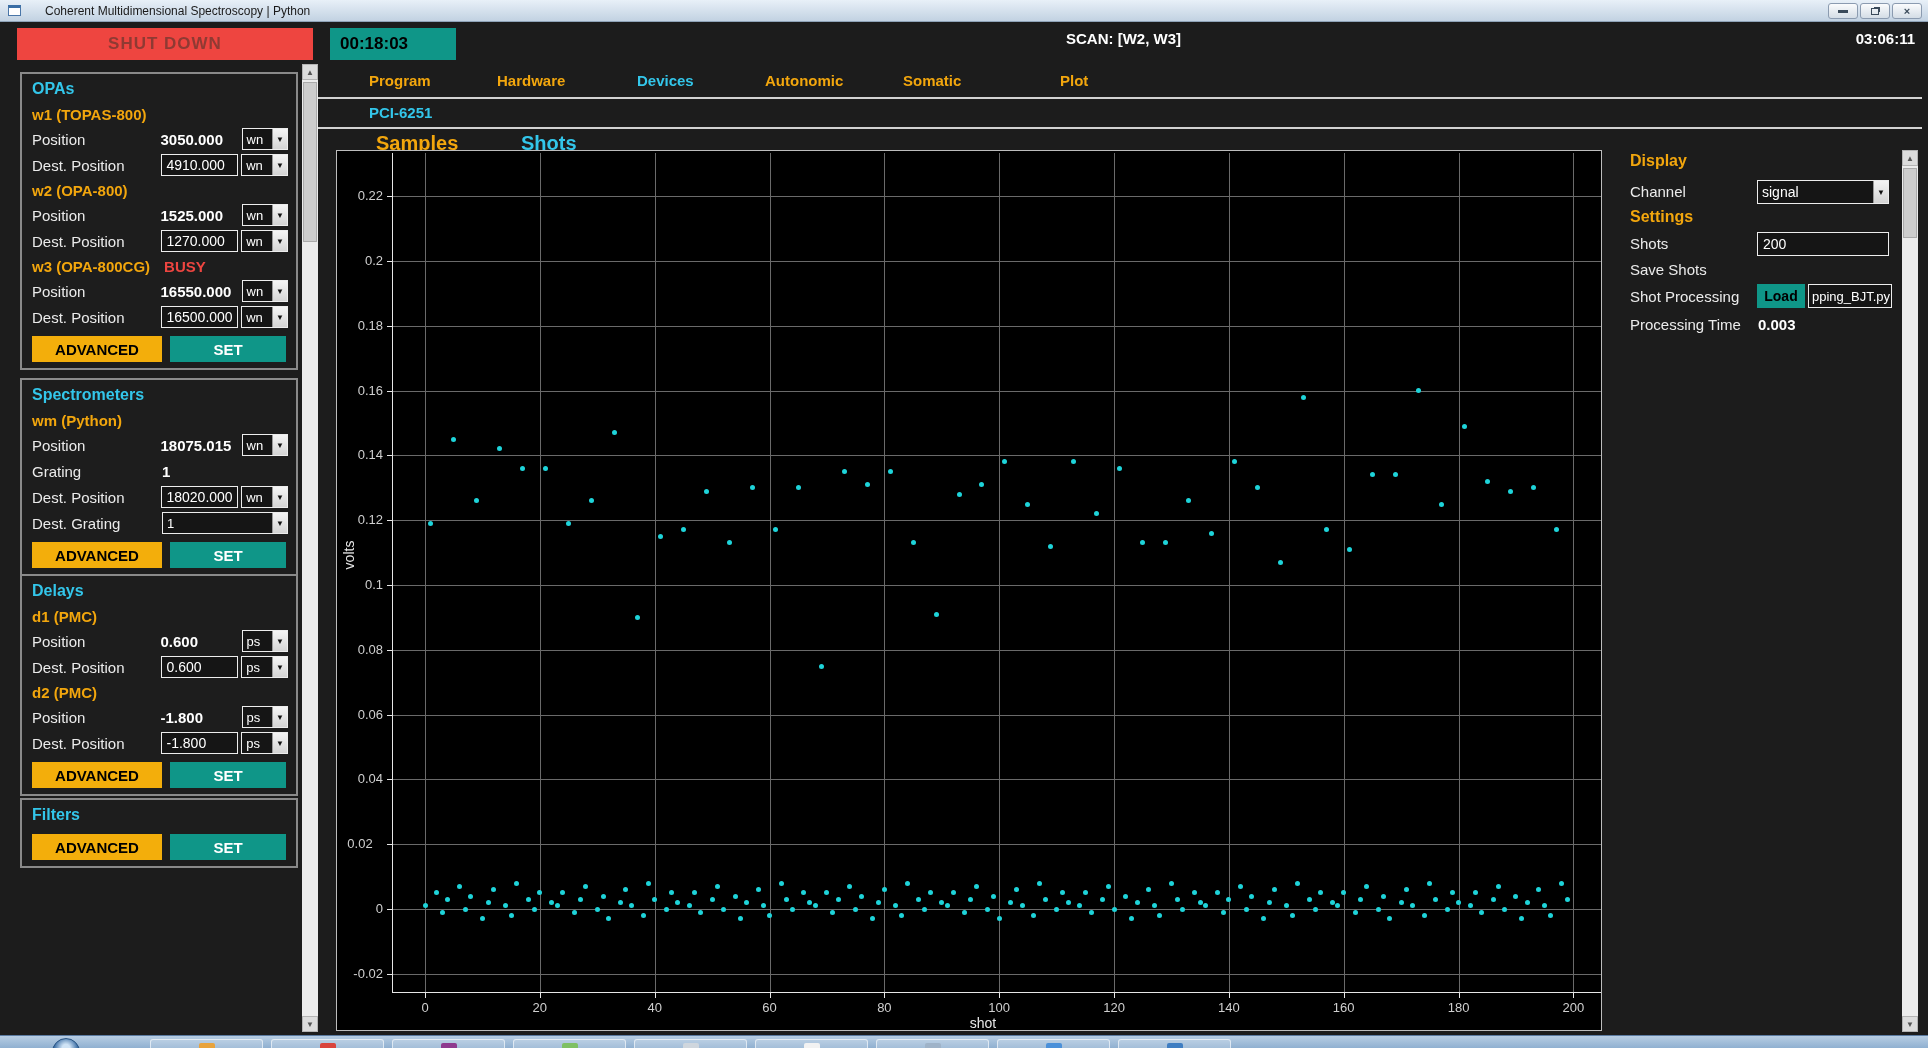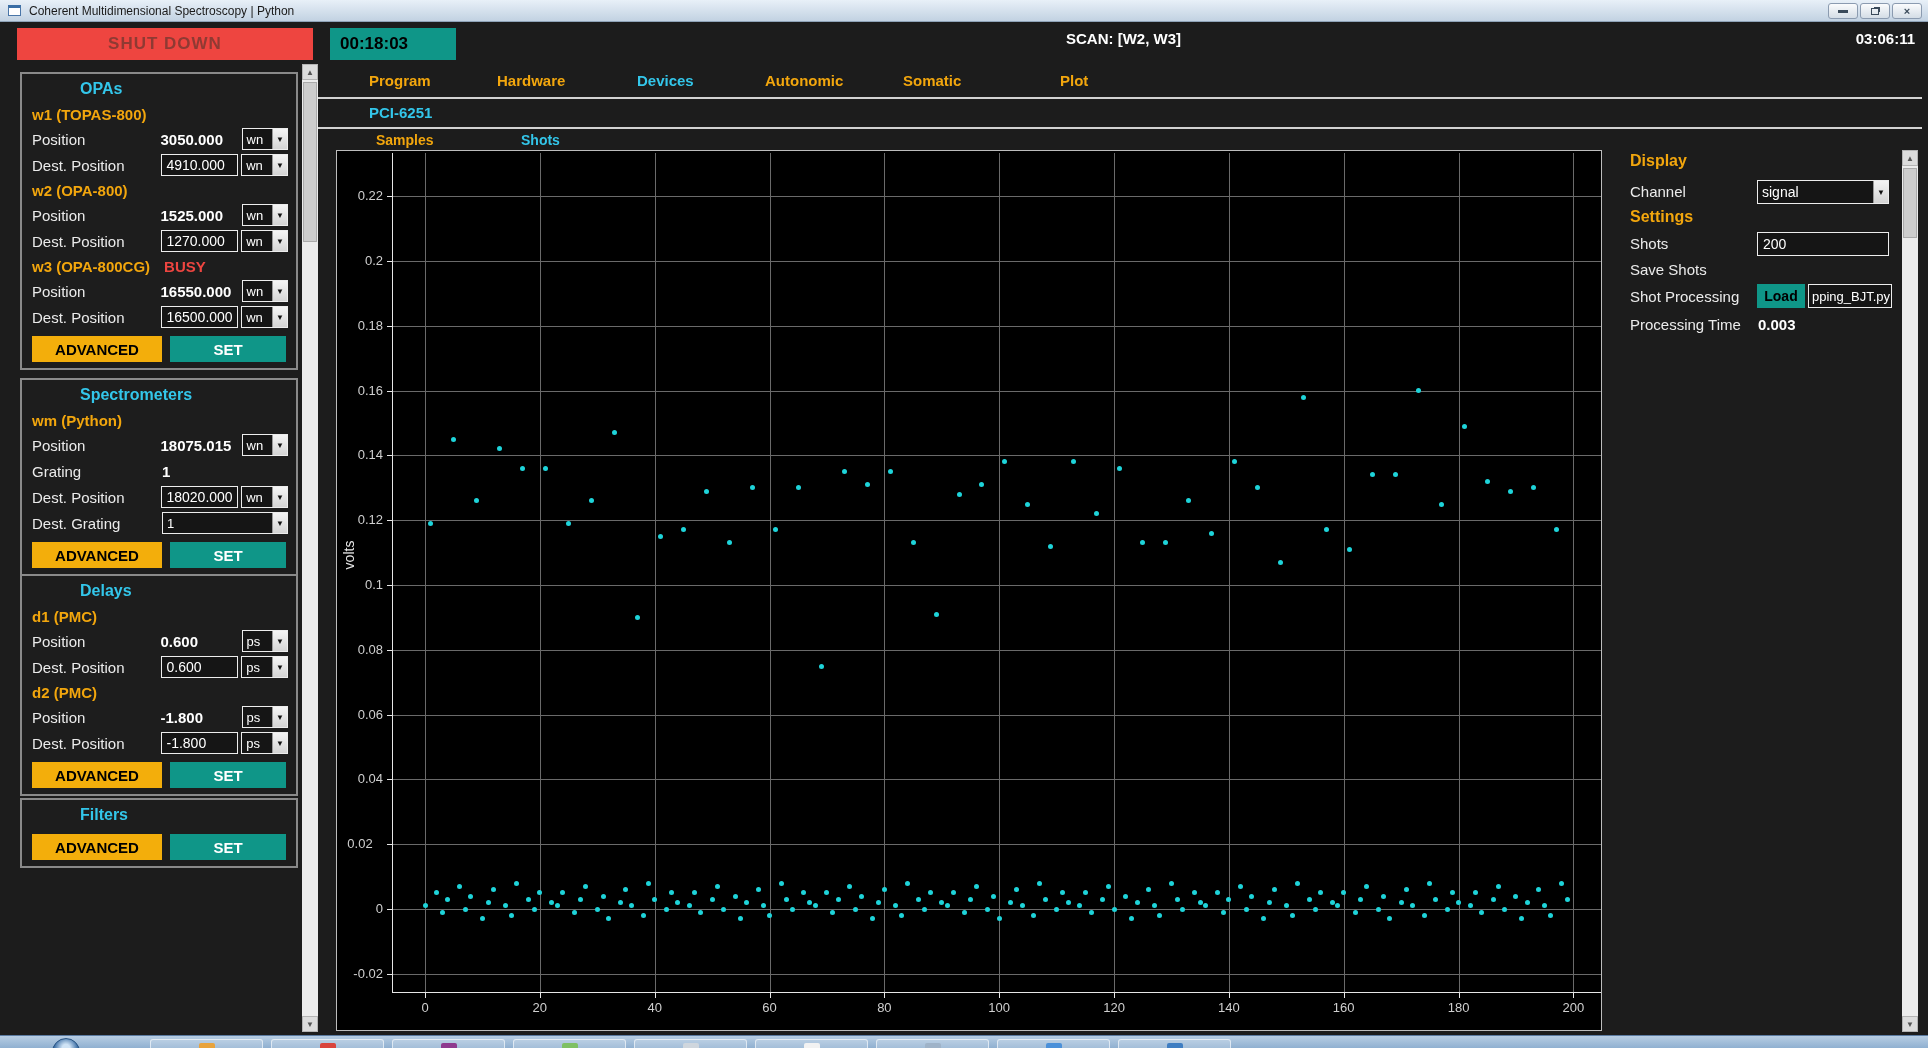--- a/index.html
+++ b/index.html
@@ -6,21 +6,21 @@
   html,body { width:1928px; height:1048px; overflow:hidden; background:#1c1c1c;
               font-family:"Liberation Sans", sans-serif; }
   .abs { position:absolute; }
 
   
   #titlebar { position:absolute; left:0; top:0; width:1928px; height:22px;
     background:linear-gradient(#e8f0f8,#c2d2e2); border-bottom:1px solid #8fa3b8;
     display:flex; align-items:center; }
   #app-icon { width:13px; height:11px; margin-left:8px; background:#fff;
     border:1px solid #4a76a8; border-top:3px solid #3a6ea5; }
-  #title-text { font-size:12px; color:#1a1a1a; margin-left:8px; }
+  #title-text { font-size:12px; color:#1a1a1a; margin-left:24px; }
   .winbtns { position:absolute; right:6px; top:3px; display:flex; gap:2px; }
   .winbtn { width:30px; height:16px; border:1px solid #8b9bb0; border-radius:3px;
     background:linear-gradient(#fbfcfd,#d4dde6); display:flex; align-items:center;
     justify-content:center; font-size:11px; font-weight:bold; color:#3a4a5a; }
   .winbtn .bar { width:10px; height:3px; background:#3a4a5a; }
   .winbtn .sq  { width:8px; height:7px; border:1px solid #3a4a5a; background:transparent;
     box-shadow:2px -2px 0 -1px #3a4a5a; }
 
   
   #shutdown-btn { left:17px; top:28px; width:296px; height:32px; background:var(--red,#ee4540);
@@ -29,26 +29,26 @@
   #timer-box { left:330px; top:28px; width:126px; height:32px; background:var(--teal,#0f9688);
     color:#000; font-weight:bold; font-size:17px; display:flex; align-items:center;
     padding-left:10px; }
   #scan-label { left:1066px; top:30px; color:#fff; font-weight:bold; font-size:15px; }
   #clock { right:13px; top:30px; color:#fff; font-weight:bold; font-size:15px; }
 
   
   .tab { position:absolute; top:72px; font-weight:bold; font-size:15px; }
   .sep { position:absolute; left:318px; width:1604px; height:2px; background:#d2d2d2; }
   #device-tab { left:369px; top:104px; color:var(--cyan,#33c6ea); font-weight:bold; font-size:15px; }
-  .subtab { position:absolute; top:132px; font-weight:bold; font-size:14px; }
+  .subtab { position:absolute; top:132px; font-weight:bold; font-size:20px; }
 
   
   .group-box { position:absolute; left:20px; width:278px; border:2px solid #8a8a8a;
     padding:6px 8px 6px 10px; background:#1d1d1d; }
-  .sec-title { height:22px; color:var(--cyan,#33c6ea); font-weight:bold; font-size:16px;margin-left:48px; }
+  .sec-title { height:22px; color:var(--cyan,#33c6ea); font-weight:bold; font-size:16px; }
   .sub-row { height:24px; display:flex; align-items:center; }
   .sub-label { color:var(--orange,#f2a60d); font-weight:bold; font-size:15px; }
   .busy { color:var(--red,#ee4540); font-weight:bold; font-size:15px; margin-left:14px; }
   .vrow { height:26px; display:flex; align-items:center; }
   .vlabel { width:130px; font-size:15px; color:#ebebeb; }
   .vval { width:79px; font-weight:bold; font-size:15px; color:#fff; white-space:nowrap;
     overflow:hidden; }
   .tb { width:77px; height:22px; border:1px solid #ededed; background:#151515; color:#fff;
     font-size:14px; display:flex; align-items:center; padding-left:4px; }
   .unit { width:47px; height:22px; margin-left:3px; border:1px solid #ededed; background:#151515;
@@ -307,20 +307,21 @@
   </div>
 
 <div class="vscroll" style="left:302px; top:64px; height:968px;">
   <div class="sb-btn" style="top:0">▲</div>
   <div class="sb-thumb" style="top:18px; height:160px;"></div>
   <div class="sb-btn" style="bottom:0">▼</div>
 </div>
 
 <div id="plot">
   <div id="ylabel">volts</div>
+  <div id="xlabel">shot</div>
 <div class="gridline" style="left: 88px; top: 2px; width: 1px; height: 839px;"></div>
     <div class="gridline" style="left: 202.84px; top: 2px; width: 1px; height: 839px;"></div>
     <div class="gridline" style="left: 317.68px; top: 2px; width: 1px; height: 839px;"></div>
     <div class="gridline" style="left: 432.52px; top: 2px; width: 1px; height: 839px;"></div>
     <div class="gridline" style="left: 547.36px; top: 2px; width: 1px; height: 839px;"></div>
     <div class="gridline" style="left: 662.2px; top: 2px; width: 1px; height: 839px;"></div>
     <div class="gridline" style="left: 777.04px; top: 2px; width: 1px; height: 839px;"></div>
     <div class="gridline" style="left: 891.88px; top: 2px; width: 1px; height: 839px;"></div>
     <div class="gridline" style="left: 1006.72px; top: 2px; width: 1px; height: 839px;"></div>
     <div class="gridline" style="left: 1121.56px; top: 2px; width: 1px; height: 839px;"></div>

